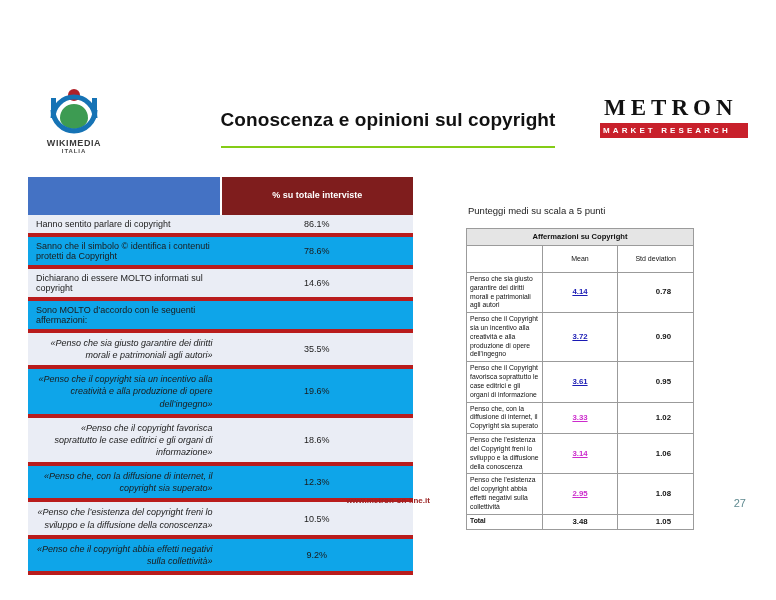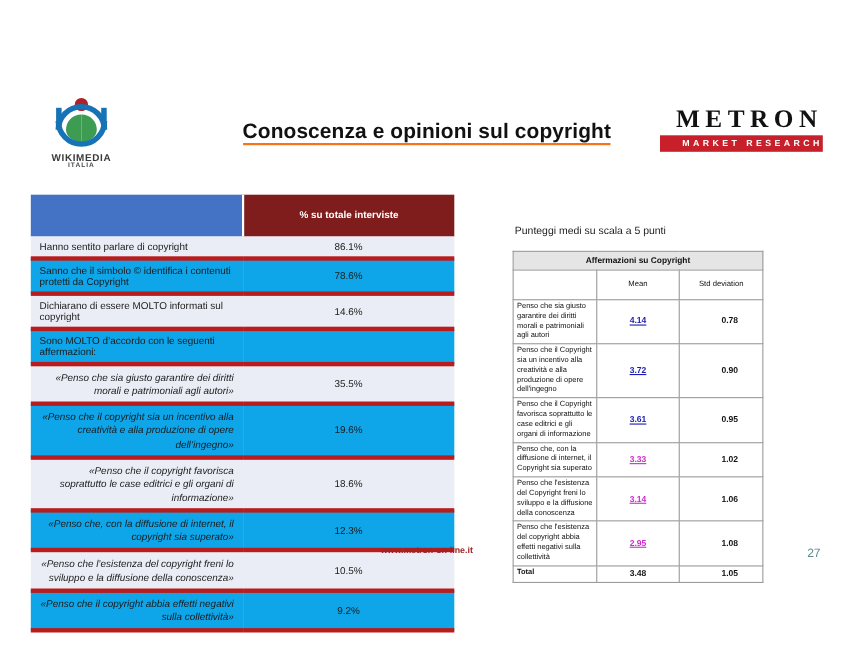--- a/index.html
+++ b/index.html
@@ -37,21 +37,21 @@
     letter-spacing: .9px;
     color: #4a4a4a;
     margin-top: 0px;
   }
 
   #metron-logo {
     position: absolute;
     right: 28px;
     top: 96px;
     width: 148px;
-    text-align: right;
+    text-align: left;
   }
   .metron-word {
     font-family: "Liberation Serif", serif;
     font-size: 23px;
     font-weight: bold;
     letter-spacing: 5px;
     color: #111111;
     line-height: 1.05;
     padding-left: 4px;
   }
@@ -71,22 +71,22 @@
     left: 0;
     right: 0;
     top: 109px;
     text-align: center;
     font-size: 19px;
     font-weight: bold;
     color: #111111;
     letter-spacing: .1px;
   }
   #slide-title span {
-    border-bottom: 2px solid #f97316;
-    padding-bottom: 0;
+    border-bottom: 2px solid #84cc16;
+    padding-bottom: 16px;
   }
 
   
   #left-table {
     position: absolute;
     left: 28px;
     top: 177px;
     width: 385px;
     border-collapse: collapse;
     table-layout: fixed;

